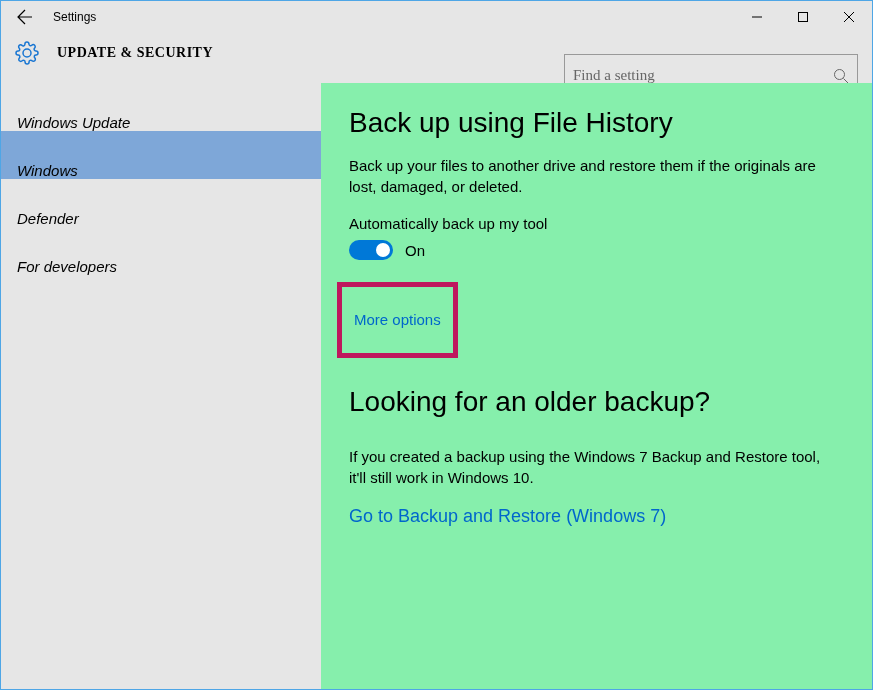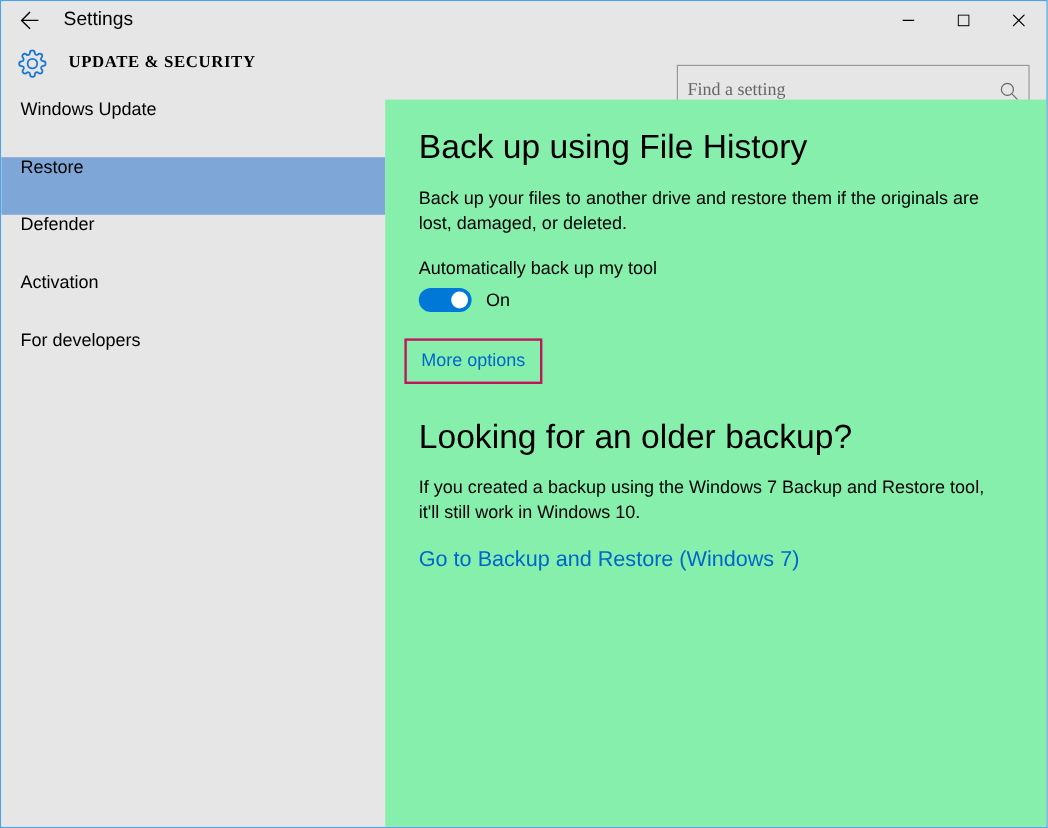--- a/index.html
+++ b/index.html
@@ -21,21 +21,21 @@
       width: 48px;
       height: 32px;
       display: flex;
       align-items: center;
       justify-content: center;
       font-size: 16px;
     }
     .back-btn svg { width: 16px; height: 16px; }
     .title {
       flex: 1;
-      font-size: 16px;
+      font-size: 12px;
       color: #000;
       padding-left: 4px;
     }
     .window-controls {
       display: flex;
     }
     .win-btn {
       width: 46px;
       height: 32px;
       display: flex;
@@ -96,24 +96,25 @@
       display: flex;
       height: calc(100% - 82px);
     }
     .sidebar {
       width: 320px;
       background: #e6e6e6;
     }
     .sidebar-item {
       height: 48px;
       display: flex;
-      align-items: flex-start;
+      align-items: flex-end;
       padding-left: 16px;
       font-size: 15px;
       color: #000;
+      font-style: italic;
     }
     .sidebar-item.selected {
       background: #7ea7d8;
     }
     .content {
       flex: 1;
       background: #86efac;
       padding: 24px 28px;
     }
     .content h1 {
@@ -155,35 +156,35 @@
       width: 14px;
       height: 14px;
       background: #fff;
       border-radius: 50%;
     }
     .toggle-state {
       font-size: 15px;
     }
     .more-options-wrap {
       display: inline-block;
-      border: 2px solid #be185d;
-      padding: 8px 12px;
+      border: 5px solid #be185d;
+      padding: 24px 12px;
       margin-bottom: 28px;
       margin-left: -12px;
     }
     .link {
       color: #0066cc;
       font-size: 15px;
       cursor: pointer;
     }
     .content h2 {
       font-size: 28px;
       font-weight: 300;
       color: #000;
-      margin-bottom: 16px;
+      margin-bottom: 28px;
     }
     .link-standalone {
       color: #0066cc;
       font-size: 18px;
       cursor: pointer;
       display: block;
     }
   </style>
 </head>
 <body>
@@ -231,27 +232,24 @@
     </div>
   </div>
 </div>
 
 <div class="body-area">
   <div class="sidebar">
     <div class="sidebar-item">
         <span>Windows Update</span>
       </div>
     <div class="sidebar-item selected">
-        <span>Restore</span>
+        <span>Windows</span>
       </div>
     <div class="sidebar-item">
         <span>Defender</span>
-      </div>
-    <div class="sidebar-item">
-        <span>Activation</span>
       </div>
     <div class="sidebar-item">
         <span>For developers</span>
       </div>
   </div>
 
   <div class="content">
     <h1>Back up using File History</h1>
     <p>Back up your files to another drive and restore them if the originals are lost, damaged, or deleted.</p>
     <div class="toggle-label">Automatically back up my tool</div>

